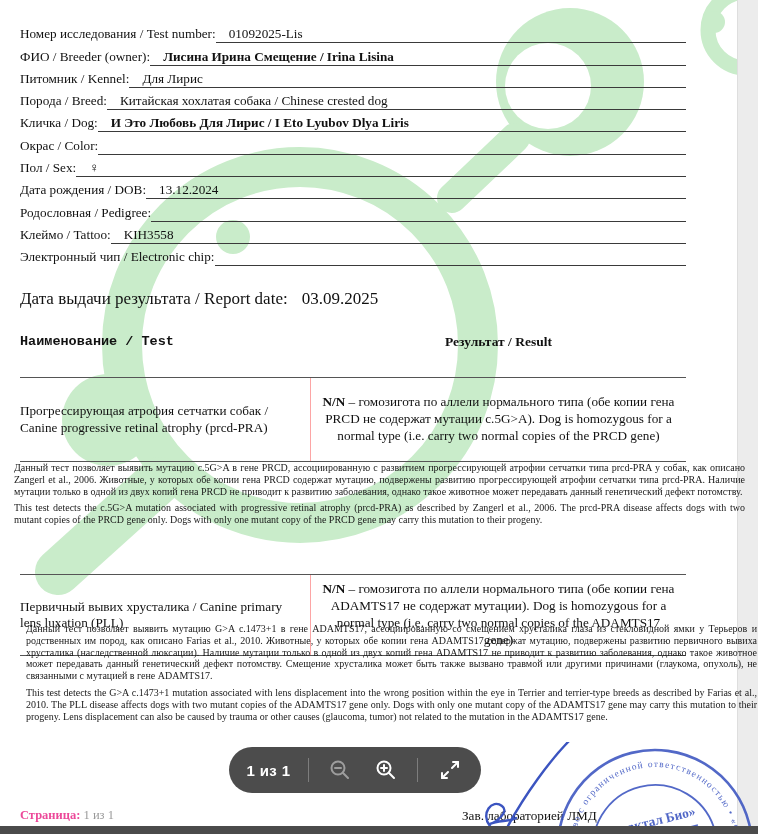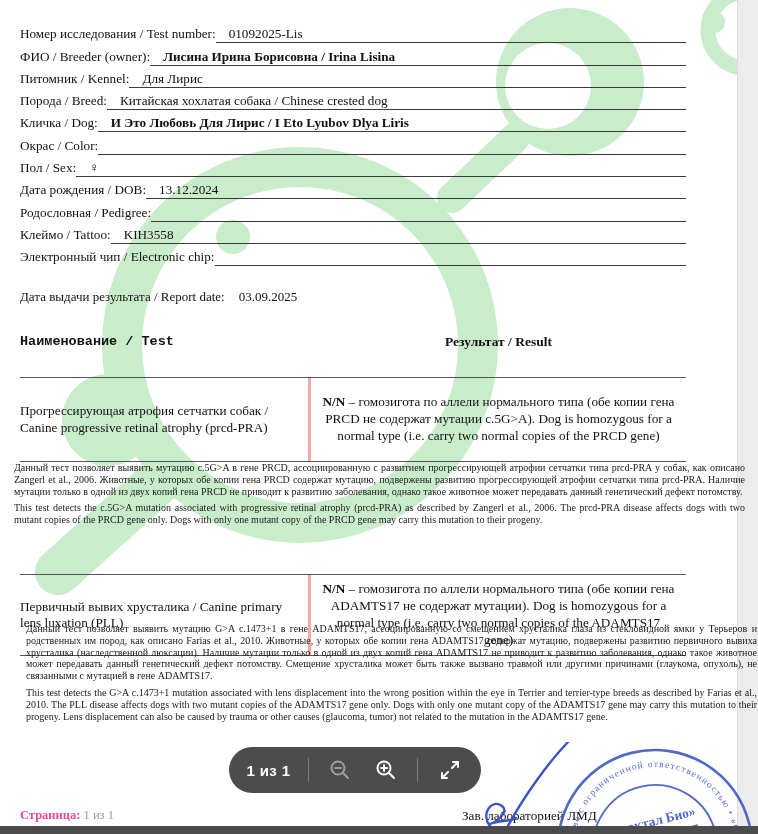--- a/index.html
+++ b/index.html
@@ -10,30 +10,30 @@
   .page{position:absolute;left:0;top:0;width:758px;height:826px;overflow:hidden;background:#fff;}
   .right-strip{position:absolute;top:0;right:0;width:20px;height:826px;background:#ececec;border-left:1px solid #dedede;z-index:1;}
   .bottom-bar{position:absolute;left:0;bottom:0;width:758px;height:8px;background:#4b4b4b;z-index:8;}
   .watermark{position:absolute;left:0;top:0;z-index:0;}
   
   .fields{position:absolute;top:21px;left:20px;width:666px;z-index:2;}
   .frow{display:flex;align-items:flex-end;height:22.3px;font-size:13.2px;}
   .frow .lbl{white-space:nowrap;padding-bottom:1px;text-align:center;}
   .frow .val{flex:1;border-bottom:1px solid #3a3a3a;padding:0 4px 1px 13px;white-space:nowrap;line-height:15px;}
   .val.bold{font-weight:bold;}
-  .report{position:absolute;top:289px;left:20px;font-size:13px;display:flex;z-index:2;}
+  .report{position:absolute;top:289px;left:20px;font-size:17px;display:flex;z-index:2;}
   .report .val{margin-left:14px;}
   
   .thead{position:absolute;top:334px;left:20px;width:666px;display:flex;font-weight:bold;font-size:13.5px;z-index:2;}
   .thead .h1{width:291px;font-family:Liberation Mono, monospace;}
   .thead .h2{flex:1;text-align:center;}
   .trow{position:absolute;left:20px;width:666px;border-top:1px solid #555;border-bottom:1px solid #555;display:flex;box-sizing:border-box;z-index:2;background:transparent;}
   .trow1{top:377px;height:85px;}
   .trow2{top:574px;height:82px;}
-  .tcell-test{width:291px;border-right:3px solid #fca5a5;display:flex;align-items:center;padding-right:24px;box-sizing:border-box;font-size:13.2px;line-height:1.25;}
+  .tcell-test{width:291px;border-right:1px solid #fca5a5;display:flex;align-items:center;padding-right:24px;box-sizing:border-box;font-size:13.2px;line-height:1.25;}
   .tcell-result{flex:1;display:flex;align-items:center;justify-content:flex-end;text-align:center;font-size:13.2px;line-height:1.28;padding:2px 10px;box-sizing:border-box;}
   .nn{font-weight:bold;}
   
   .note{position:absolute;left:14px;width:731px;font-size:10px;line-height:1.18;text-align:justify;color:#191919;z-index:2;}
   .note1{top:462px;}
   .note2{top:623px;margin-left:12px;}
   .note .en{margin-top:5px;}
   
   .footer-page{position:absolute;top:808px;left:20px;font-size:12.5px;z-index:2;}
   .footer-page .k{font-weight:bold;color:#ec4899;}
@@ -77,21 +77,21 @@
 
   <div class="right-strip"></div>
 
   <div class="fields">
     <div class="frow">
       <span class="lbl">Номер исследования / Test number:</span>
       <span class="val">01092025-Lis</span>
     </div>
     <div class="frow">
       <span class="lbl">ФИО / Breeder (owner):</span>
-      <span class="val bold">Лисина Ирина Борисовна / Irina Lisina</span>
+      <span class="val bold">Лисина Ирина Смещение / Irina Lisina</span>
     </div>
     <div class="frow">
       <span class="lbl">Питомник / Kennel:</span>
       <span class="val">Для Лирис</span>
     </div>
     <div class="frow">
       <span class="lbl">Порода / Breed:</span>
       <span class="val">Китайская хохлатая собака / Chinese crested dog</span>
     </div>
     <div class="frow">

